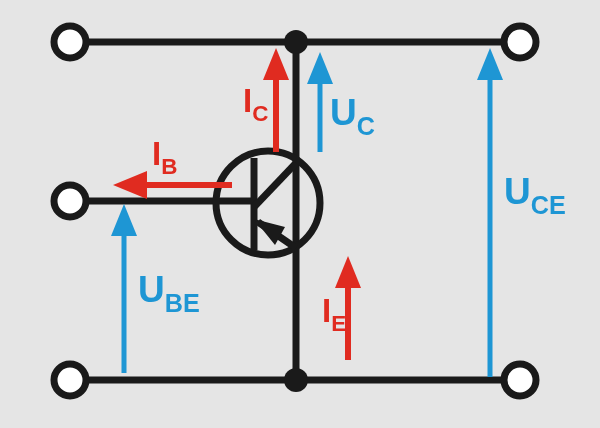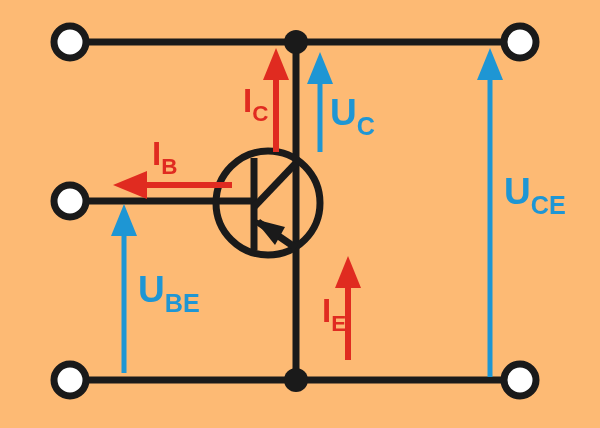--- a/index.html
+++ b/index.html
@@ -10,21 +10,21 @@
   body {
     width: 600px;
     height: 428px;
     font-family: "Liberation Sans", sans-serif;
     overflow: hidden;
   }
   #diagram-root {
     position: relative;
     width: 600px;
     height: 428px;
-    background: #fdba74;
+    background: #e5e5e5;
   }
   svg#circuit {
     display: block;
     width: 600px;
     height: 428px;
   }
   .wire {
     stroke: #1a1a1a;
     stroke-width: 7;
     stroke-linecap: butt;

